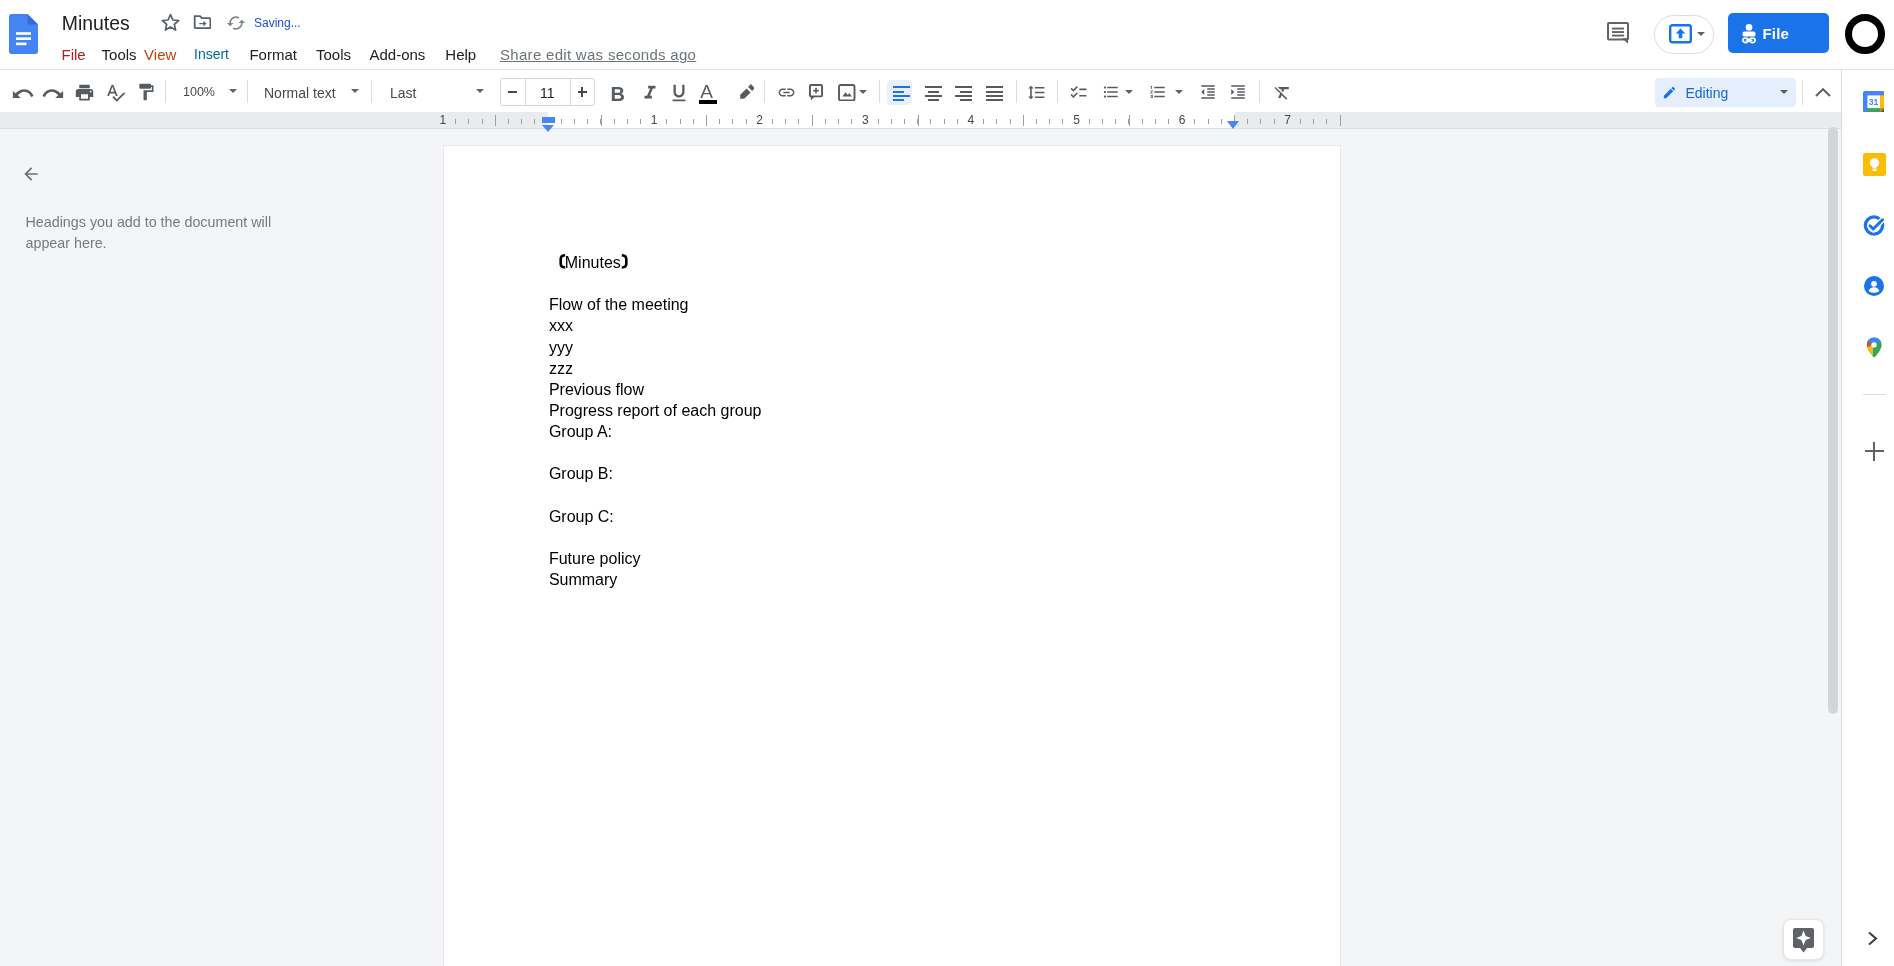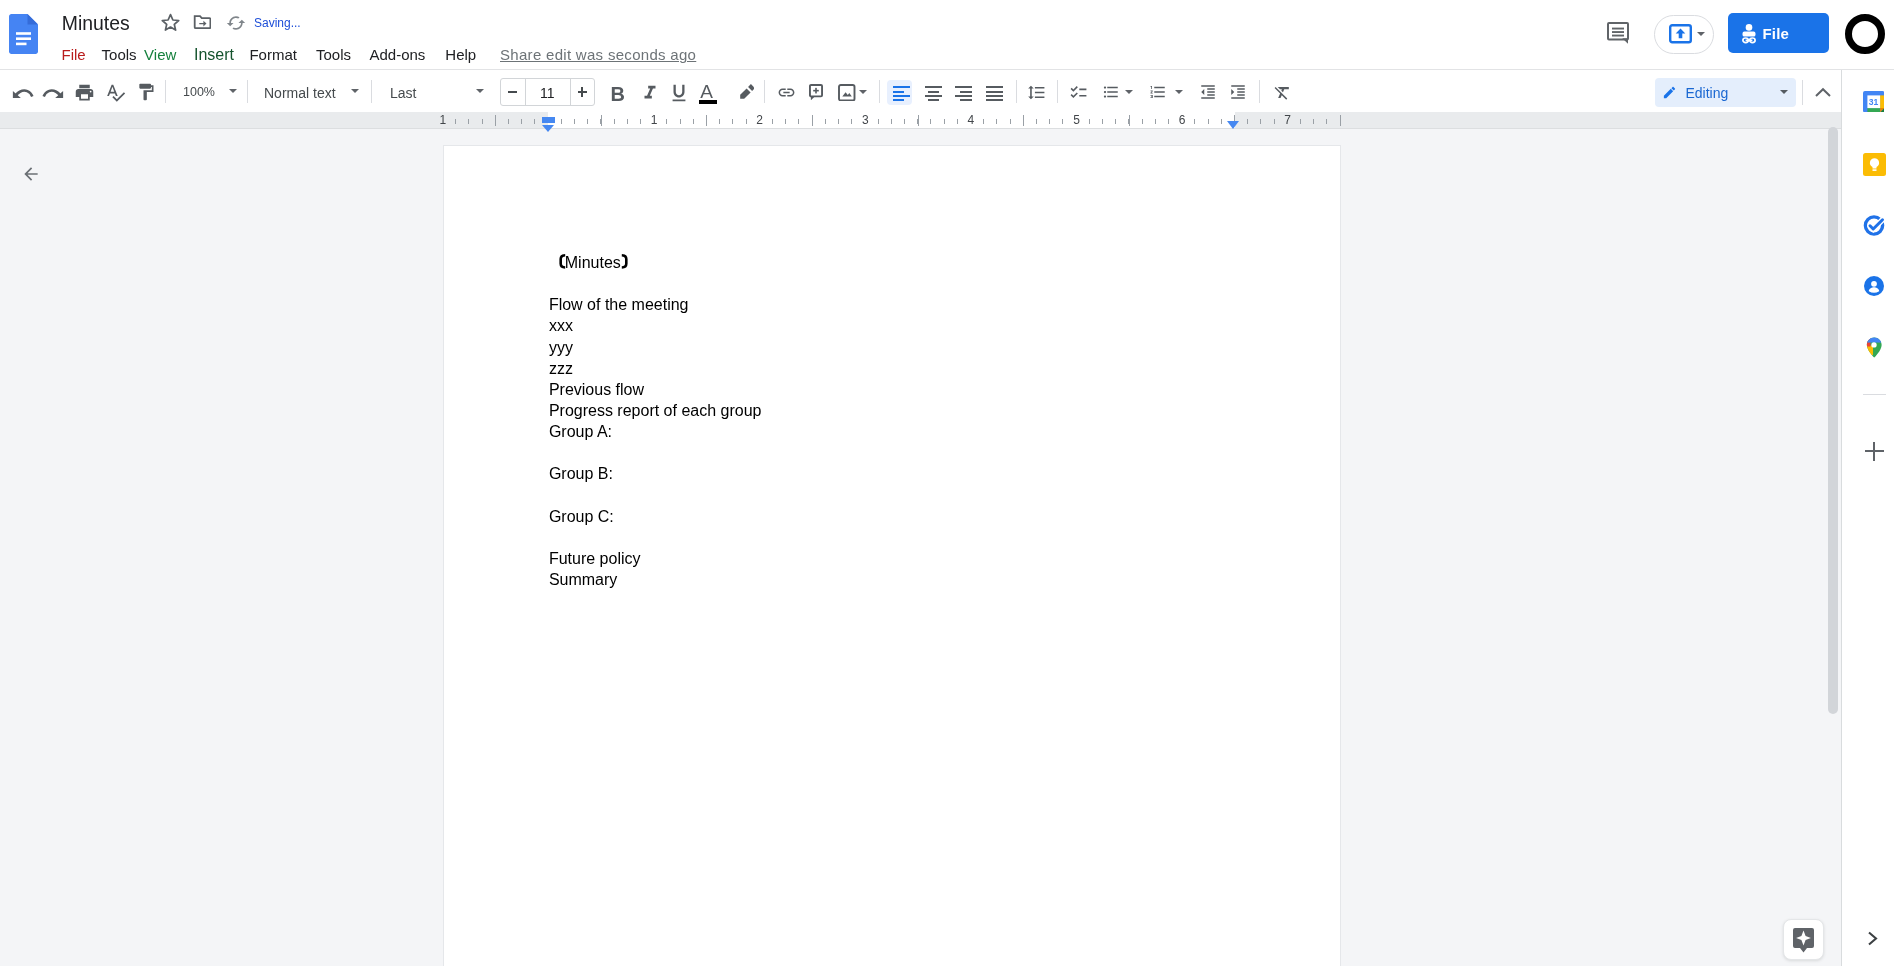--- a/index.html
+++ b/index.html
@@ -13,20 +13,21 @@
 <div class="abs" style="left:0;top:128px;width:1841px;height:838px;background:#f4f5f7"></div>
 <div class="abs" style="left:442.5px;top:144.5px;width:898px;height:822px;background:#fff;border:1px solid #e5e7ea;border-bottom:none"></div>
 <div class="abs" style="left:548.9px;top:251.9px;font-size:16px;line-height:21.17px;color:#000;white-space:pre"><div style="position:relative;height:21.17px"><svg class="abs" style="left:8.7px;top:2.5px" width="8" height="14.8" viewBox="0 0 8 14.8">
           <path d="M7.2 1.3 C4.1 1.4 2.7 2.6 2.7 5 V9.8 C2.7 12.2 4.1 13.4 7.2 13.5" fill="none" stroke="#000" stroke-width="2.6"></path>
         </svg><span class="abs" style="left:15.9px;top:0">Minutes</span><svg class="abs" style="left:72.3px;top:2.5px" width="8" height="14.8" viewBox="0 0 8 14.8">
           <path d="M0.8 1.3 C3.9 1.4 5.3 2.6 5.3 5 V9.8 C5.3 12.2 3.9 13.4 0.8 13.5" fill="none" stroke="#000" stroke-width="2.6"></path>
         </svg></div><div style="height:21.17px"></div><div style="height:21.17px">Flow of the meeting</div><div style="height:21.17px">xxx</div><div style="height:21.17px">yyy</div><div style="height:21.17px">zzz</div><div style="height:21.17px">Previous flow</div><div style="height:21.17px">Progress report of each group</div><div style="height:21.17px">Group A:</div><div style="height:21.17px"> </div><div style="height:21.17px">Group B:</div><div style="height:21.17px"> </div><div style="height:21.17px">Group C:</div><div style="height:21.17px"> </div><div style="height:21.17px">Future policy</div><div style="height:21.17px">Summary</div></div>
 <svg class="abs" style="left:21px;top:163.5px" width="20" height="20" viewBox="0 0 24 24">
       <path d="M20 11H7.83l5.59-5.59L12 4l-8 8 8 8 1.41-1.41L7.83 13H20v-2z" fill="#6b7075"></path>
     </svg>
+<div class="abs" style="left:25.5px;top:211.9px;font-size:14.3px;line-height:21.4px;color:#77797c">Headings you add to the document will<br>appear here.</div>
 <div class="abs" style="left:0;top:0;width:1894px;height:70px;background:#fff;border-bottom:1px solid #e2e3e5"></div>
 <svg class="abs" style="left:9px;top:13.5px" width="29" height="40" viewBox="0 0 29 40">
       <path d="M18.5 0 H2.5 C1.1 0 0 1.1 0 2.5 V37.5 C0 38.9 1.1 40 2.5 40 H26.5 C27.9 40 29 38.9 29 37.5 V10.5 Z" fill="#4584f3"></path>
       <path d="M18.5 0 L29 10.5 H18.5 Z" fill="#356cd9"></path>
       <rect x="7" y="18.2" width="15" height="2.6" fill="#fff"></rect>
       <rect x="7" y="23.4" width="15" height="2.6" fill="#fff"></rect>
       <rect x="7" y="28.6" width="10.5" height="2.6" fill="#fff"></rect>
     </svg>
 <div class="abs" style="left:61.8px;top:13.6px;font-size:19.4px;line-height:19.4px;color:#202124">Minutes</div>
 <svg class="abs" style="left:160.5px;top:12.5px" width="19" height="19" viewBox="0 0 19 19">
@@ -35,22 +36,22 @@
 <svg class="abs" style="left:192.5px;top:14px" width="18" height="16" viewBox="0 0 18 16">
       <path d="M1.7 2.2 h5.3 l1.8 2 H16.4 a1 1 0 0 1 1 1 V13.2 a1 1 0 0 1-1 1 H2.7 a1 1 0 0 1-1-1 Z" fill="none" stroke="#5b6065" stroke-width="1.8"></path>
       <path d="M6.3 8.9h4.1V6.7l3.1 2.9-3.1 2.9V10.3H6.3z" fill="#5b6065"></path>
     </svg>
 <svg class="abs" style="left:225.5px;top:12.5px" width="20" height="20" viewBox="0 0 24 24">
       <path d="M19 8l-4 4h3c0 3.31-2.69 6-6 6-1.01 0-1.97-.25-2.8-.7l-1.46 1.46C8.97 19.54 10.43 20 12 20c4.42 0 8-3.58 8-8h3l-4-4zM6 12c0-3.31 2.69-6 6-6 1.01 0 1.97.25 2.8.7l1.46-1.46C15.03 4.46 13.57 4 12 4c-4.42 0-8 3.58-8 8H1l4 4 4-4H6z" fill="#80868b"></path>
     </svg>
 <div class="abs" style="left:254px;top:16.6px;font-size:12px;line-height:12px;color:#1d4ed8">Saving...</div>
 <div class="abs" style="left:61.5px;top:47px;font-size:15px;line-height:15px;color:#b91c1c">File</div>
 <div class="abs" style="left:101.6px;top:47px;font-size:15px;line-height:15px;color:#202124">Tools</div>
-<div class="abs" style="left:144.1px;top:47px;font-size:15px;line-height:15px;color:#15803d">View</div>
-<div class="abs" style="left:194px;top:47px;font-size:16px;line-height:15px;color:#14532d">Insert</div>
+<div class="abs" style="left:144.1px;top:47px;font-size:15px;line-height:15px;color:#c2410c">View</div>
+<div class="abs" style="left:194px;top:47px;font-size:14px;line-height:15px;color:#0369a1">Insert</div>
 <div class="abs" style="left:249.4px;top:47px;font-size:15px;line-height:15px;color:#202124">Format</div>
 <div class="abs" style="left:316px;top:47px;font-size:15px;line-height:15px;color:#202124">Tools</div>
 <div class="abs" style="left:369.5px;top:47px;font-size:15px;line-height:15px;color:#202124">Add-ons</div>
 <div class="abs" style="left:445.3px;top:47px;font-size:15px;line-height:15px;color:#202124">Help</div>
 <div class="abs" style="left:500px;top:47px;font-size:15px;line-height:15px;letter-spacing:.3px;color:#6d7377;text-decoration:underline">Share edit was seconds ago</div>
 <svg class="abs" style="left:1607px;top:22px" width="22" height="22" viewBox="0 0 22 22">
       <path d="M2 1h18a1 1 0 0 1 1 1v14.6a1 1 0 0 1-1 1H2a1 1 0 0 1-1-1V2a1 1 0 0 1 1-1z" fill="none" stroke="#606468" stroke-width="2"></path>
       <path d="M21 16.2v5.6l-5.8-5.6z" fill="#606468"></path>
       <rect x="5" y="5.6" width="12" height="1.9" fill="#606468"></rect>
       <rect x="5" y="9.1" width="12" height="1.9" fill="#606468"></rect>

